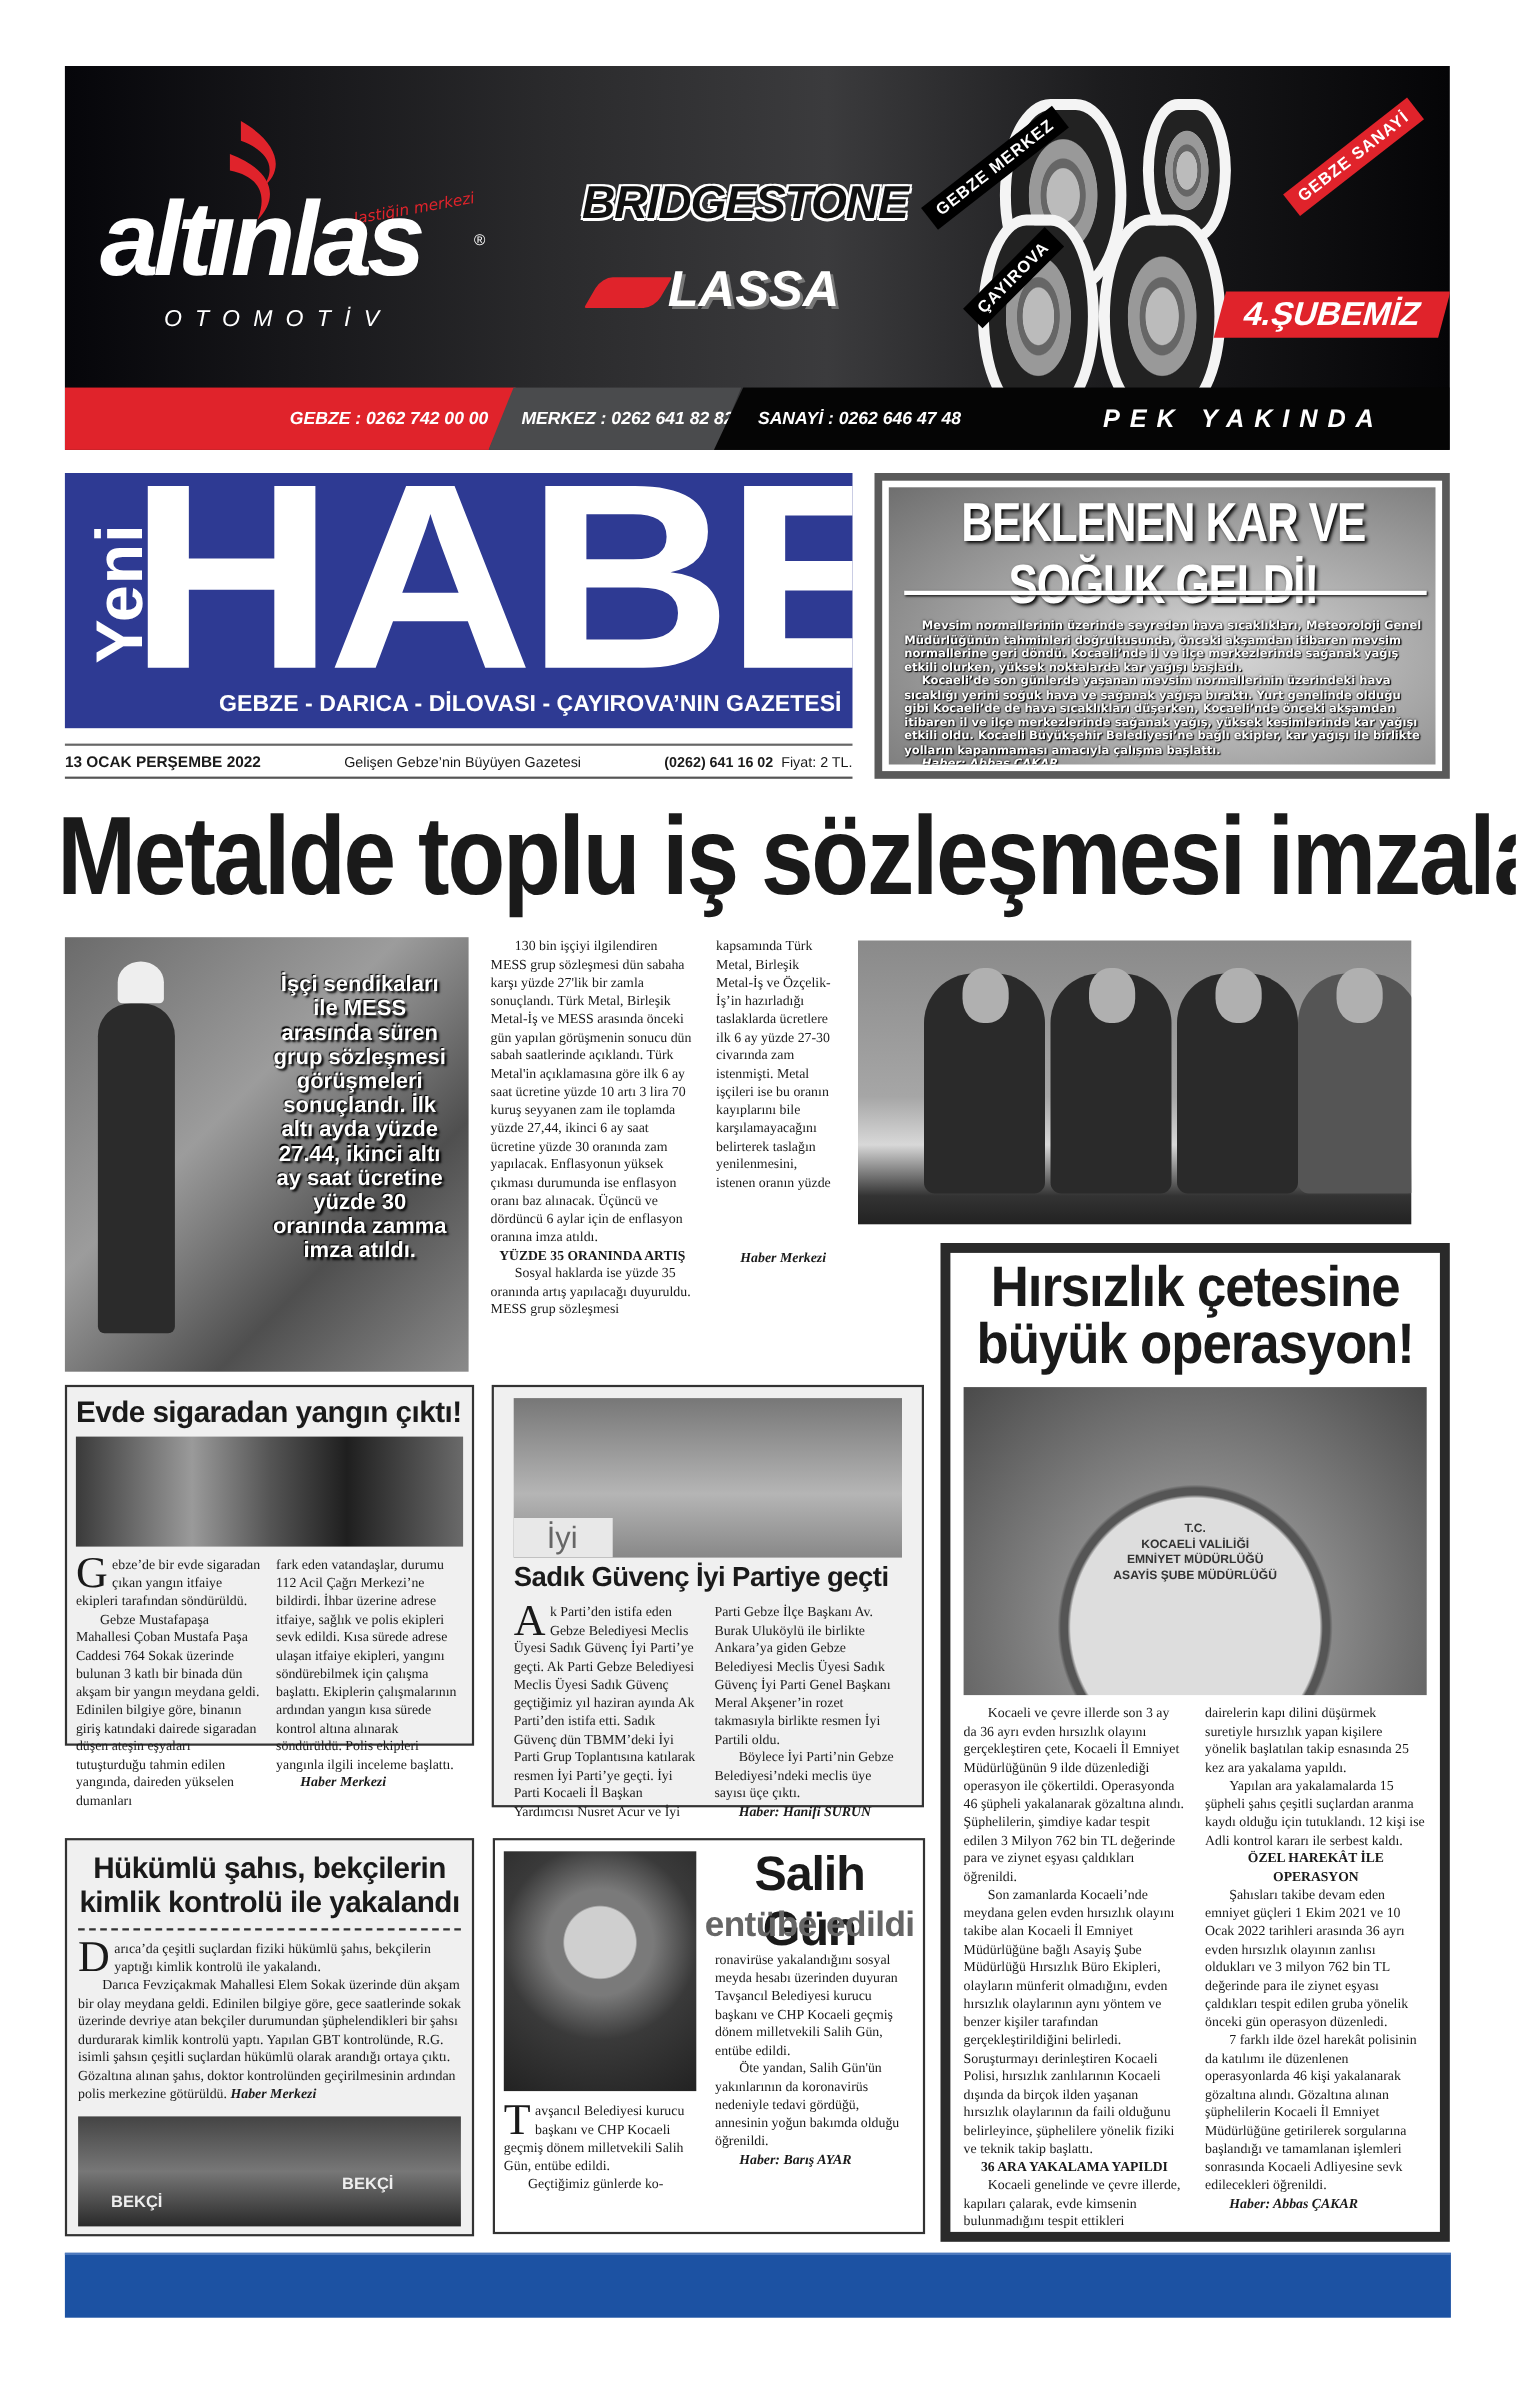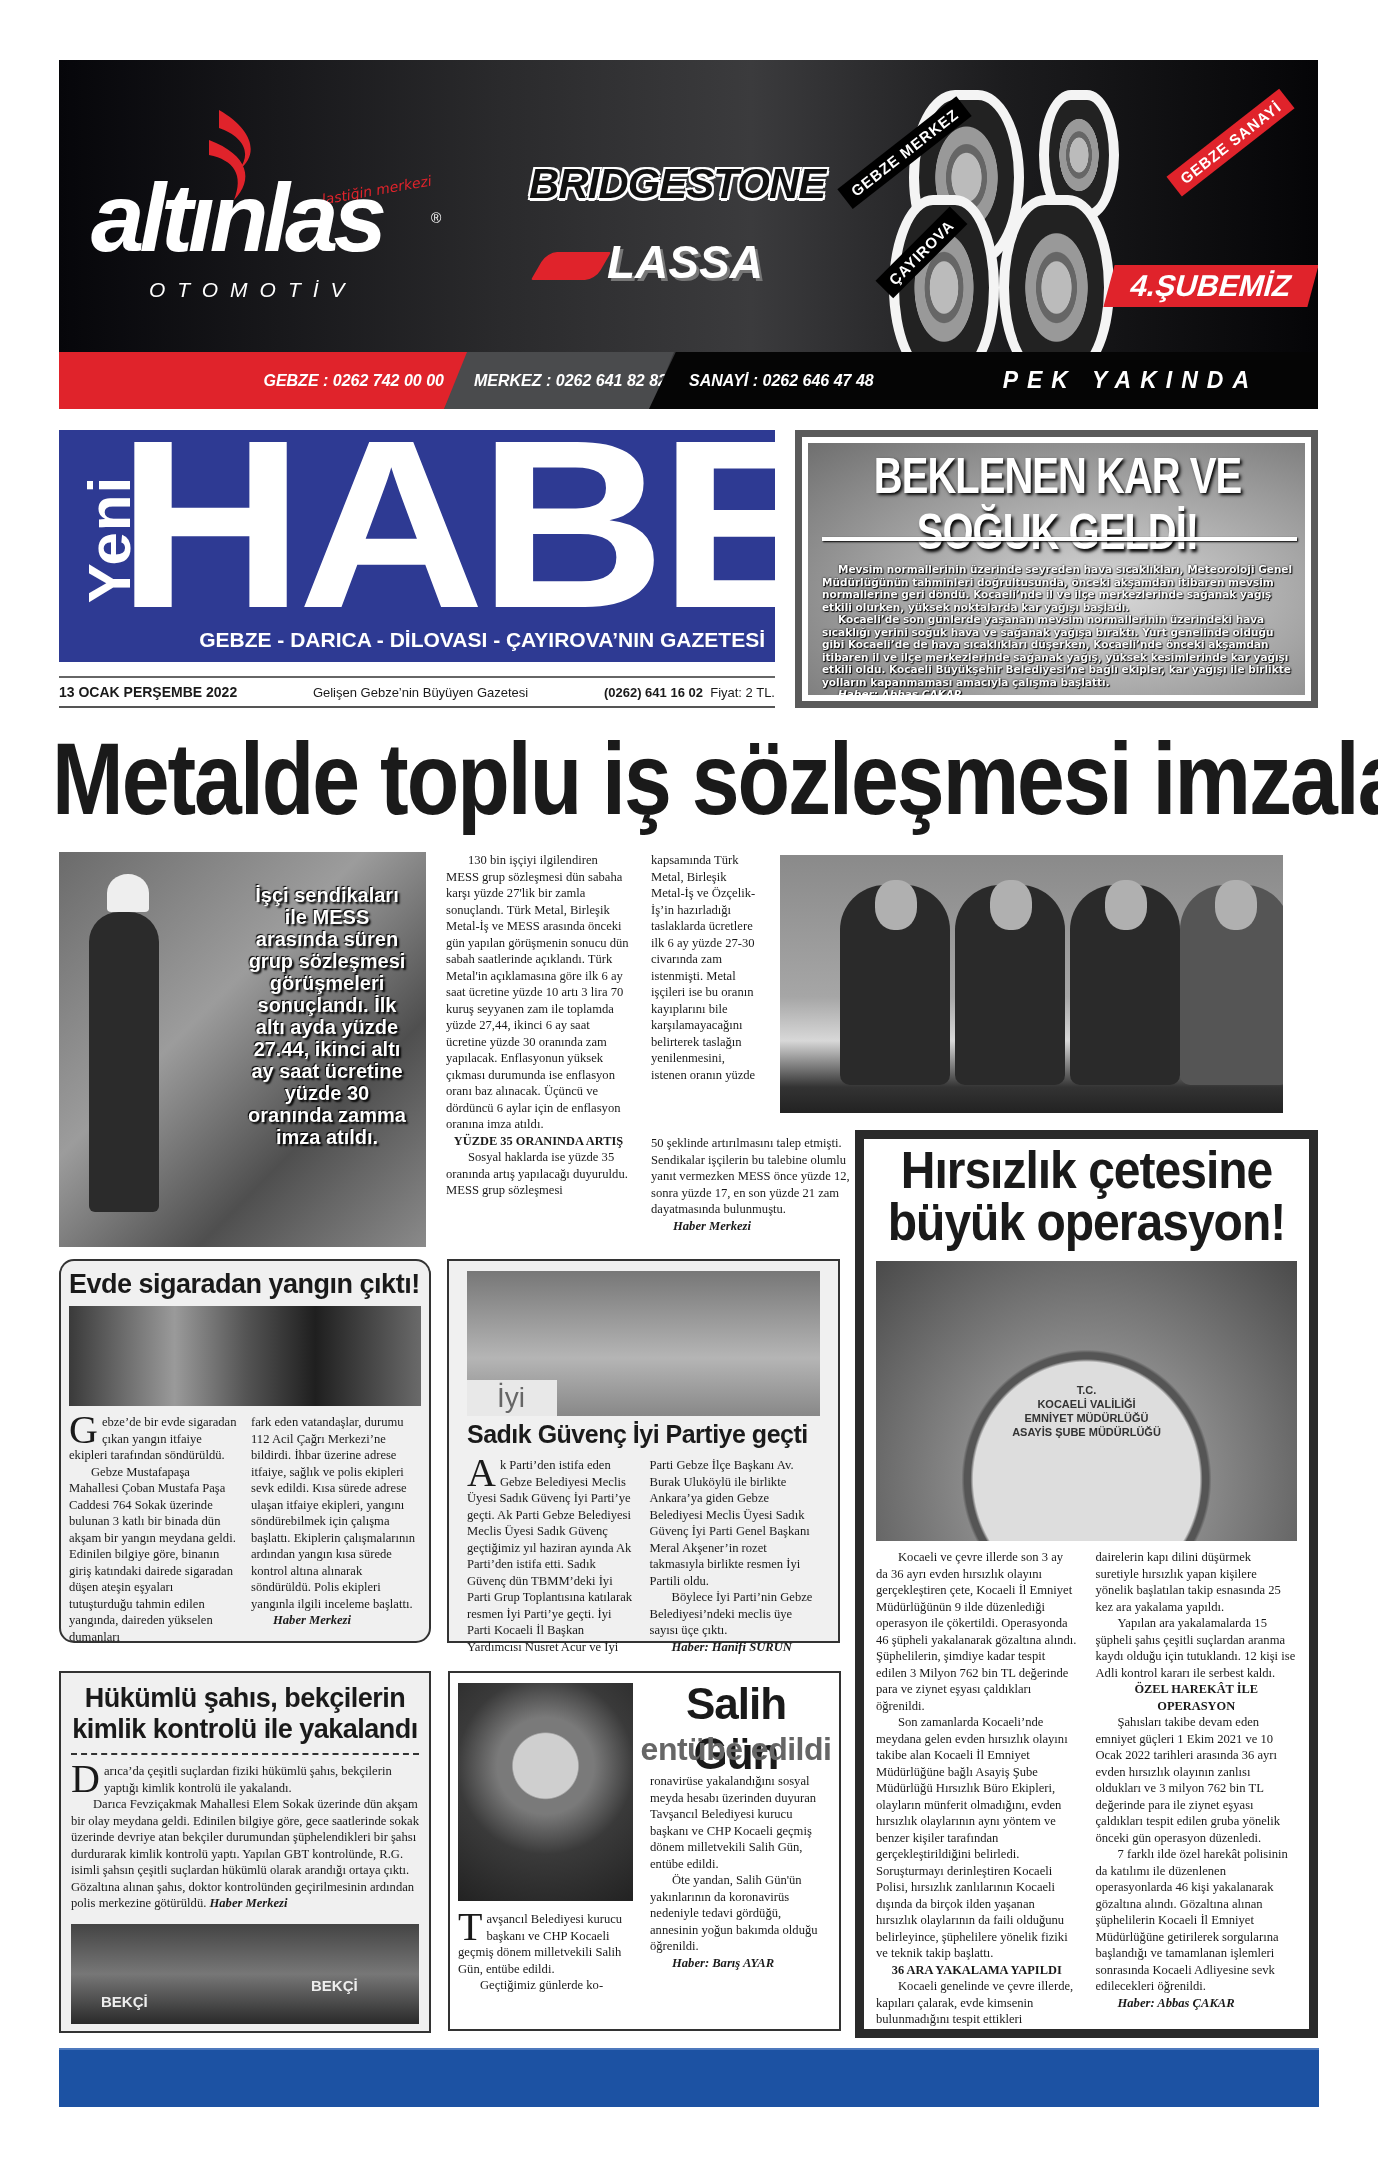--- a/index.html
+++ b/index.html
@@ -67,21 +67,21 @@
   .person { position: absolute; top: 30px; width: 110px; height: 200px; background: #2a2a2a; border-radius: 45px 45px 10px 10px; }
   .person::before { content: ""; position: absolute; left: 35px; top: -5px; width: 42px; height: 50px; background: #b0b0b0; border-radius: 45%; }
 
   
   .box { border: 2px solid #333; }
   .box-grey { background: #f0f0f0; }
   .box-title { font-family: "Liberation Sans", sans-serif; font-weight: 700; color: #1a1a1a; letter-spacing: -0.5px; }
   .photo { background: linear-gradient(135deg,#4a4a4a,#8f8f8f 50%,#3a3a3a); overflow: hidden; position: relative; }
   .dropcap::first-letter { float: left; font-size: 40px; line-height: 32px; padding-right: 4px; }
 
-  #evde { left: 59px; top: 1259px; width: 372px; height: 384px; padding: 8px 8px; border-radius: 15px; }
+  #evde { left: 59px; top: 1259px; width: 372px; height: 328px; padding: 8px 8px; }
   #evde .box-title { font-size: 27px; margin-bottom: 6px; }
   #evde .photo { height: 100px; background: linear-gradient(90deg,#3a3a3a,#9a9a9a 30%,#555 50%,#1f1f1f 70%,#6a6a6a); }
   .cols2 { display: flex; gap: 12px; margin-top: 8px; }
   .cols2 > div { flex: 1; }
 
   #sadik { left: 447px; top: 1259px; width: 393px; height: 384px; padding: 10px 18px; }
   #sadik .photo { height: 145px; background: linear-gradient(180deg,#777,#b5b5b5 60%,#888); }
   .iyi-logo { position: absolute; left: 0; bottom: 0; width: 90px; height: 36px; background: #e8e8e8; font-family: "Liberation Sans", sans-serif; font-size: 28px; color: #666; padding-left: 30px; line-height: 36px; }
   #sadik .box-title { font-size: 25px; margin: 4px 0 2px; white-space: nowrap; }
 
@@ -172,21 +172,20 @@
 </div>
 <div id="leadcol1" class="abs body-text">
   <p>130 bin işçiyi ilgilendiren MESS grup sözleşmesi dün sabaha karşı yüzde 27'lik bir zamla sonuçlandı. Türk Metal, Birleşik Metal-İş ve MESS arasında önceki gün yapılan görüşmenin sonucu dün sabah saatlerinde açıklandı. Türk Metal'in açıklamasına göre ilk 6 ay saat ücretine yüzde 10 artı 3 lira 70 kuruş seyyanen zam ile toplamda yüzde 27,44, ikinci 6 ay saat ücretine yüzde 30 oranında zam yapılacak. Enflasyonun yüksek çıkması durumunda ise enflasyon oranı baz alınacak. Üçüncü ve dördüncü 6 aylar için de enflasyon oranına imza atıldı.</p>
   <p class="sub">YÜZDE 35 ORANINDA ARTIŞ</p>
   <p>Sosyal haklarda ise yüzde 35 oranında artış yapılacağı duyuruldu. MESS grup sözleşmesi</p>
 </div>
 <div id="leadcol2" class="abs body-text">
   <p style="text-indent:0">kapsamında Türk Metal, Birleşik Metal-İş ve Özçelik-İş’in hazırladığı taslaklarda ücretlere ilk 6 ay yüzde 27-30 civarında zam istenmişti. Metal işçileri ise bu oranın kayıplarını bile karşılamayacağını belirterek taslağın yenilenmesini, istenen oranın yüzde</p>
 </div>
 <div id="leadcol2b" class="abs body-text">
-  <p style="text-indent:0">50 şeklinde artırılmasını talep etmişti. Sendikalar işçilerin bu talebine olumlu yanıt vermezken MESS önce yüzde 12, sonra yüzde 17, en son yüzde 21 zam dayatmasında bulunmuştu.</p>
   <p class="by-line">Haber Merkezi</p>
 </div>
 <div id="signphoto" class="abs">
   <div class="person" style="left:60px;"></div>
   <div class="person" style="left:175px;"></div>
   <div class="person" style="left:290px;"></div>
   <div class="person" style="left:400px;background:#555;"></div>
 </div>
 
 <div id="evde" class="abs box box-grey">

